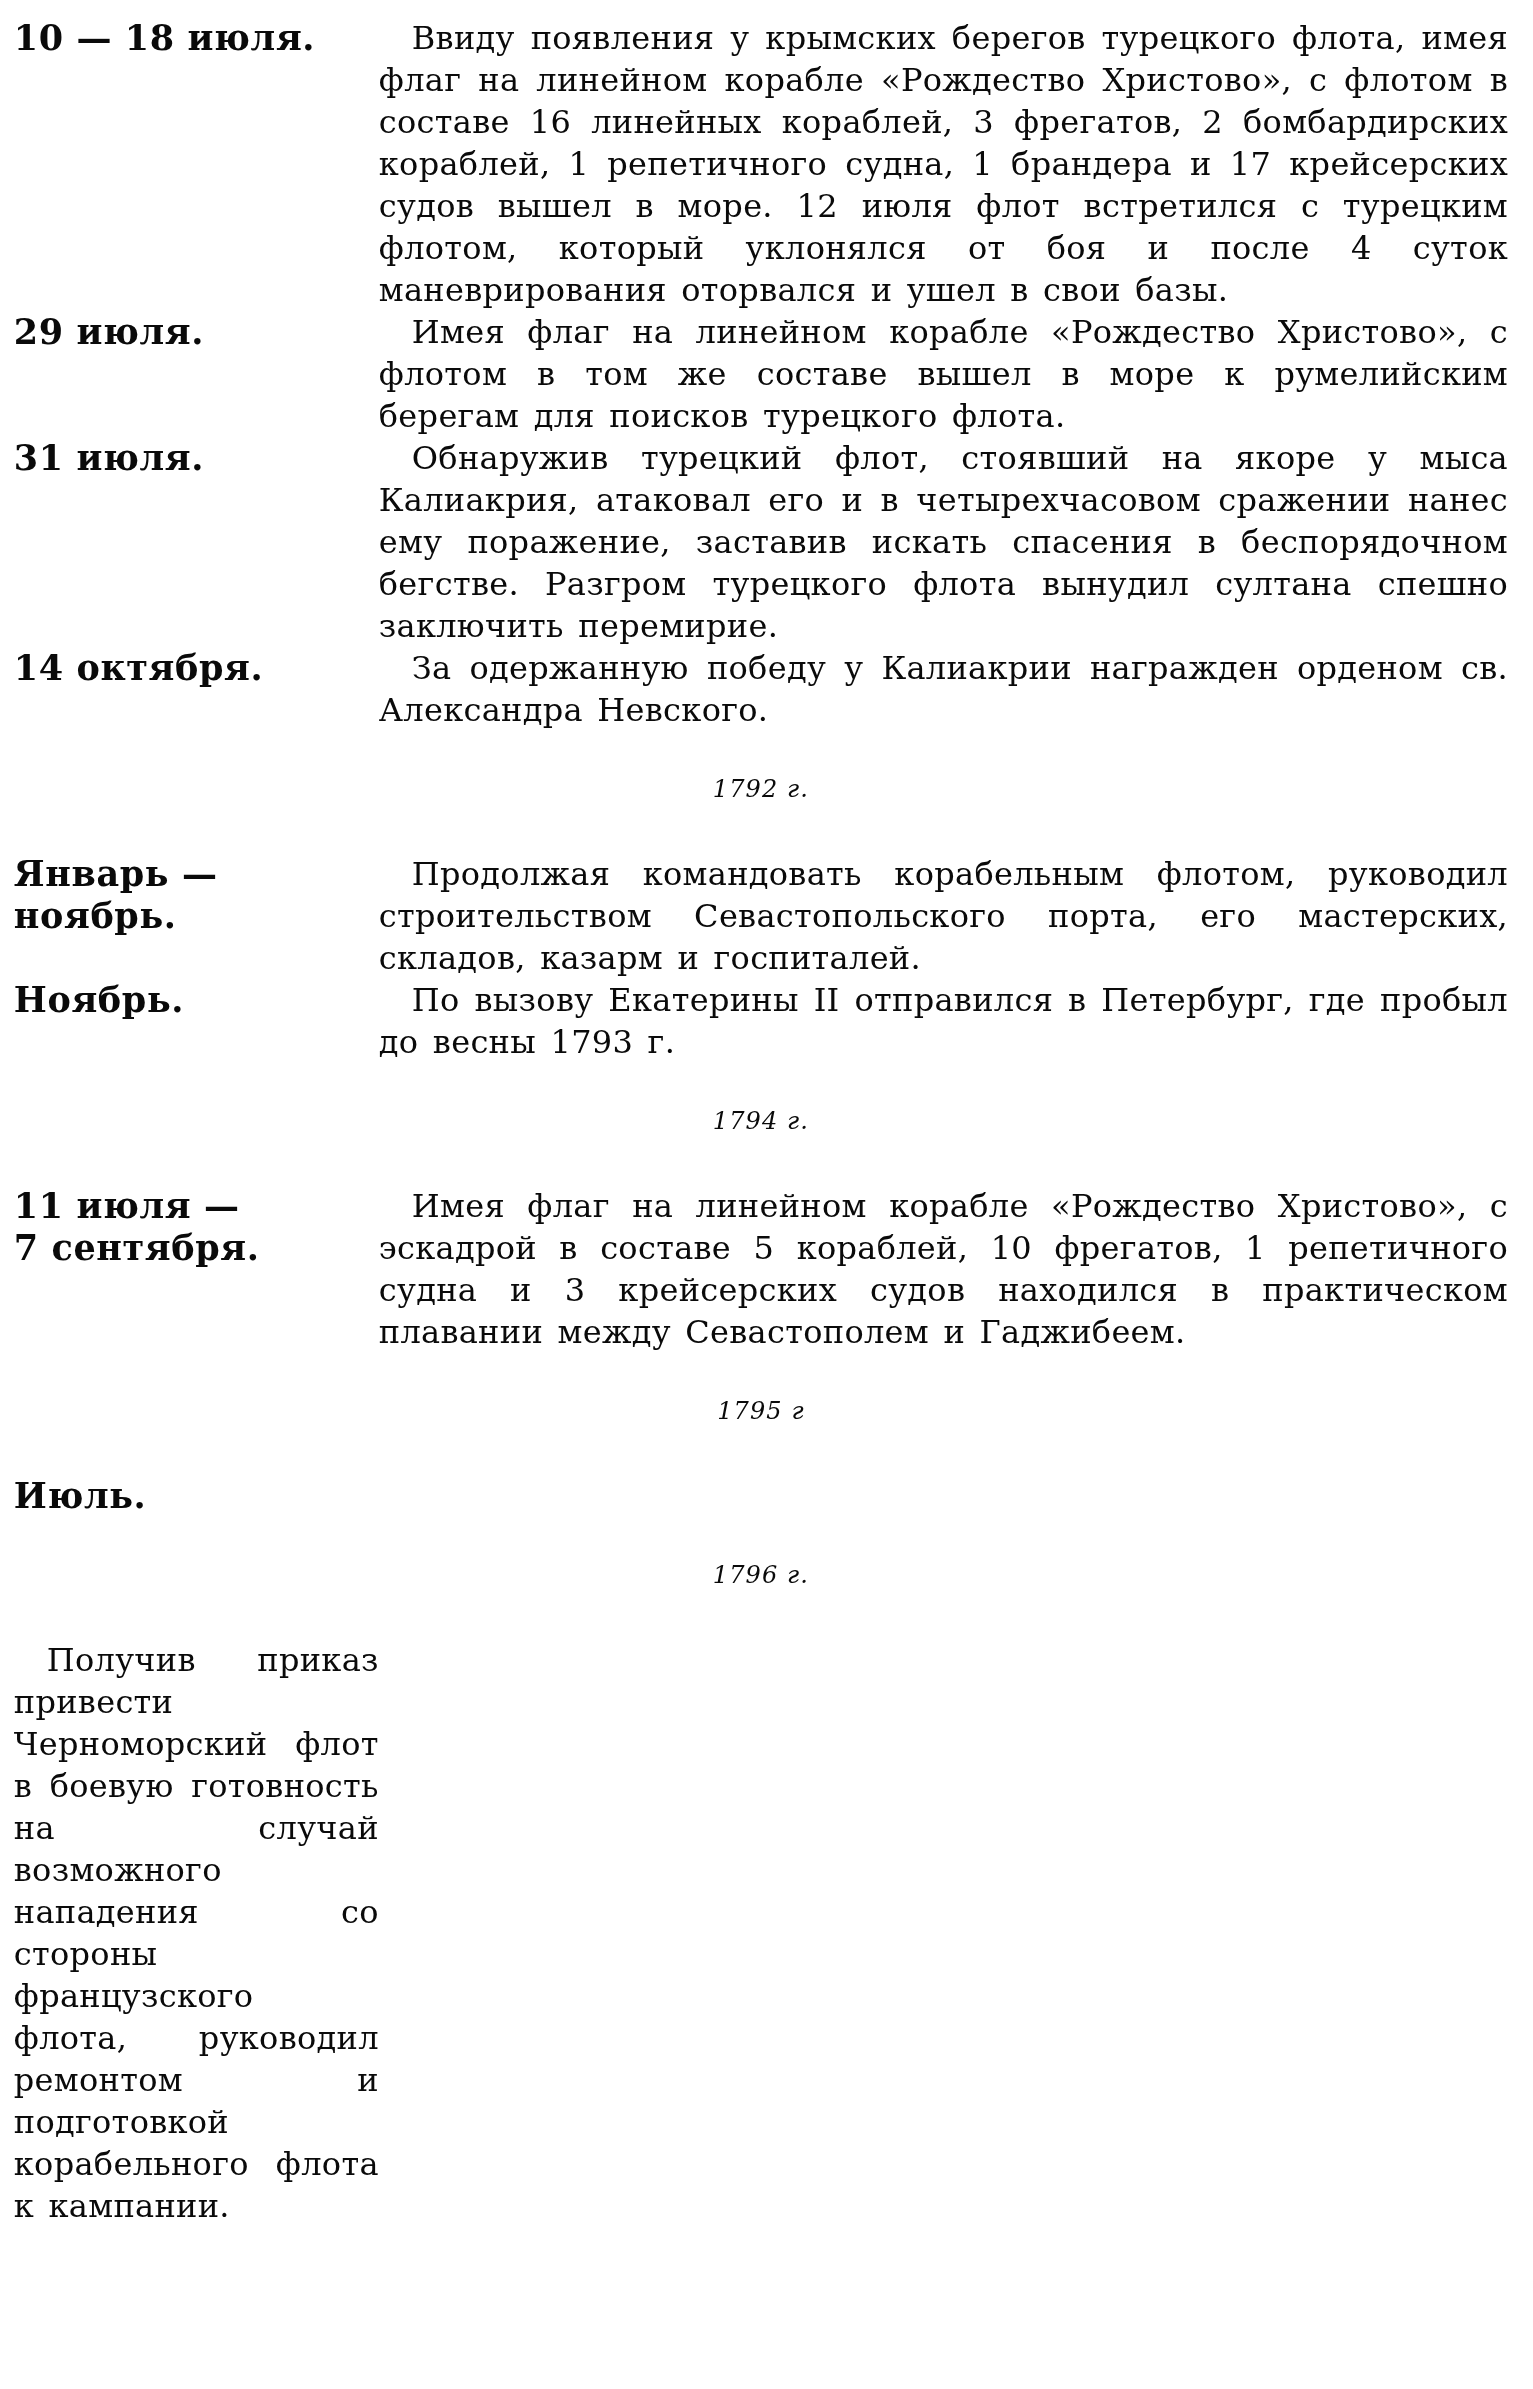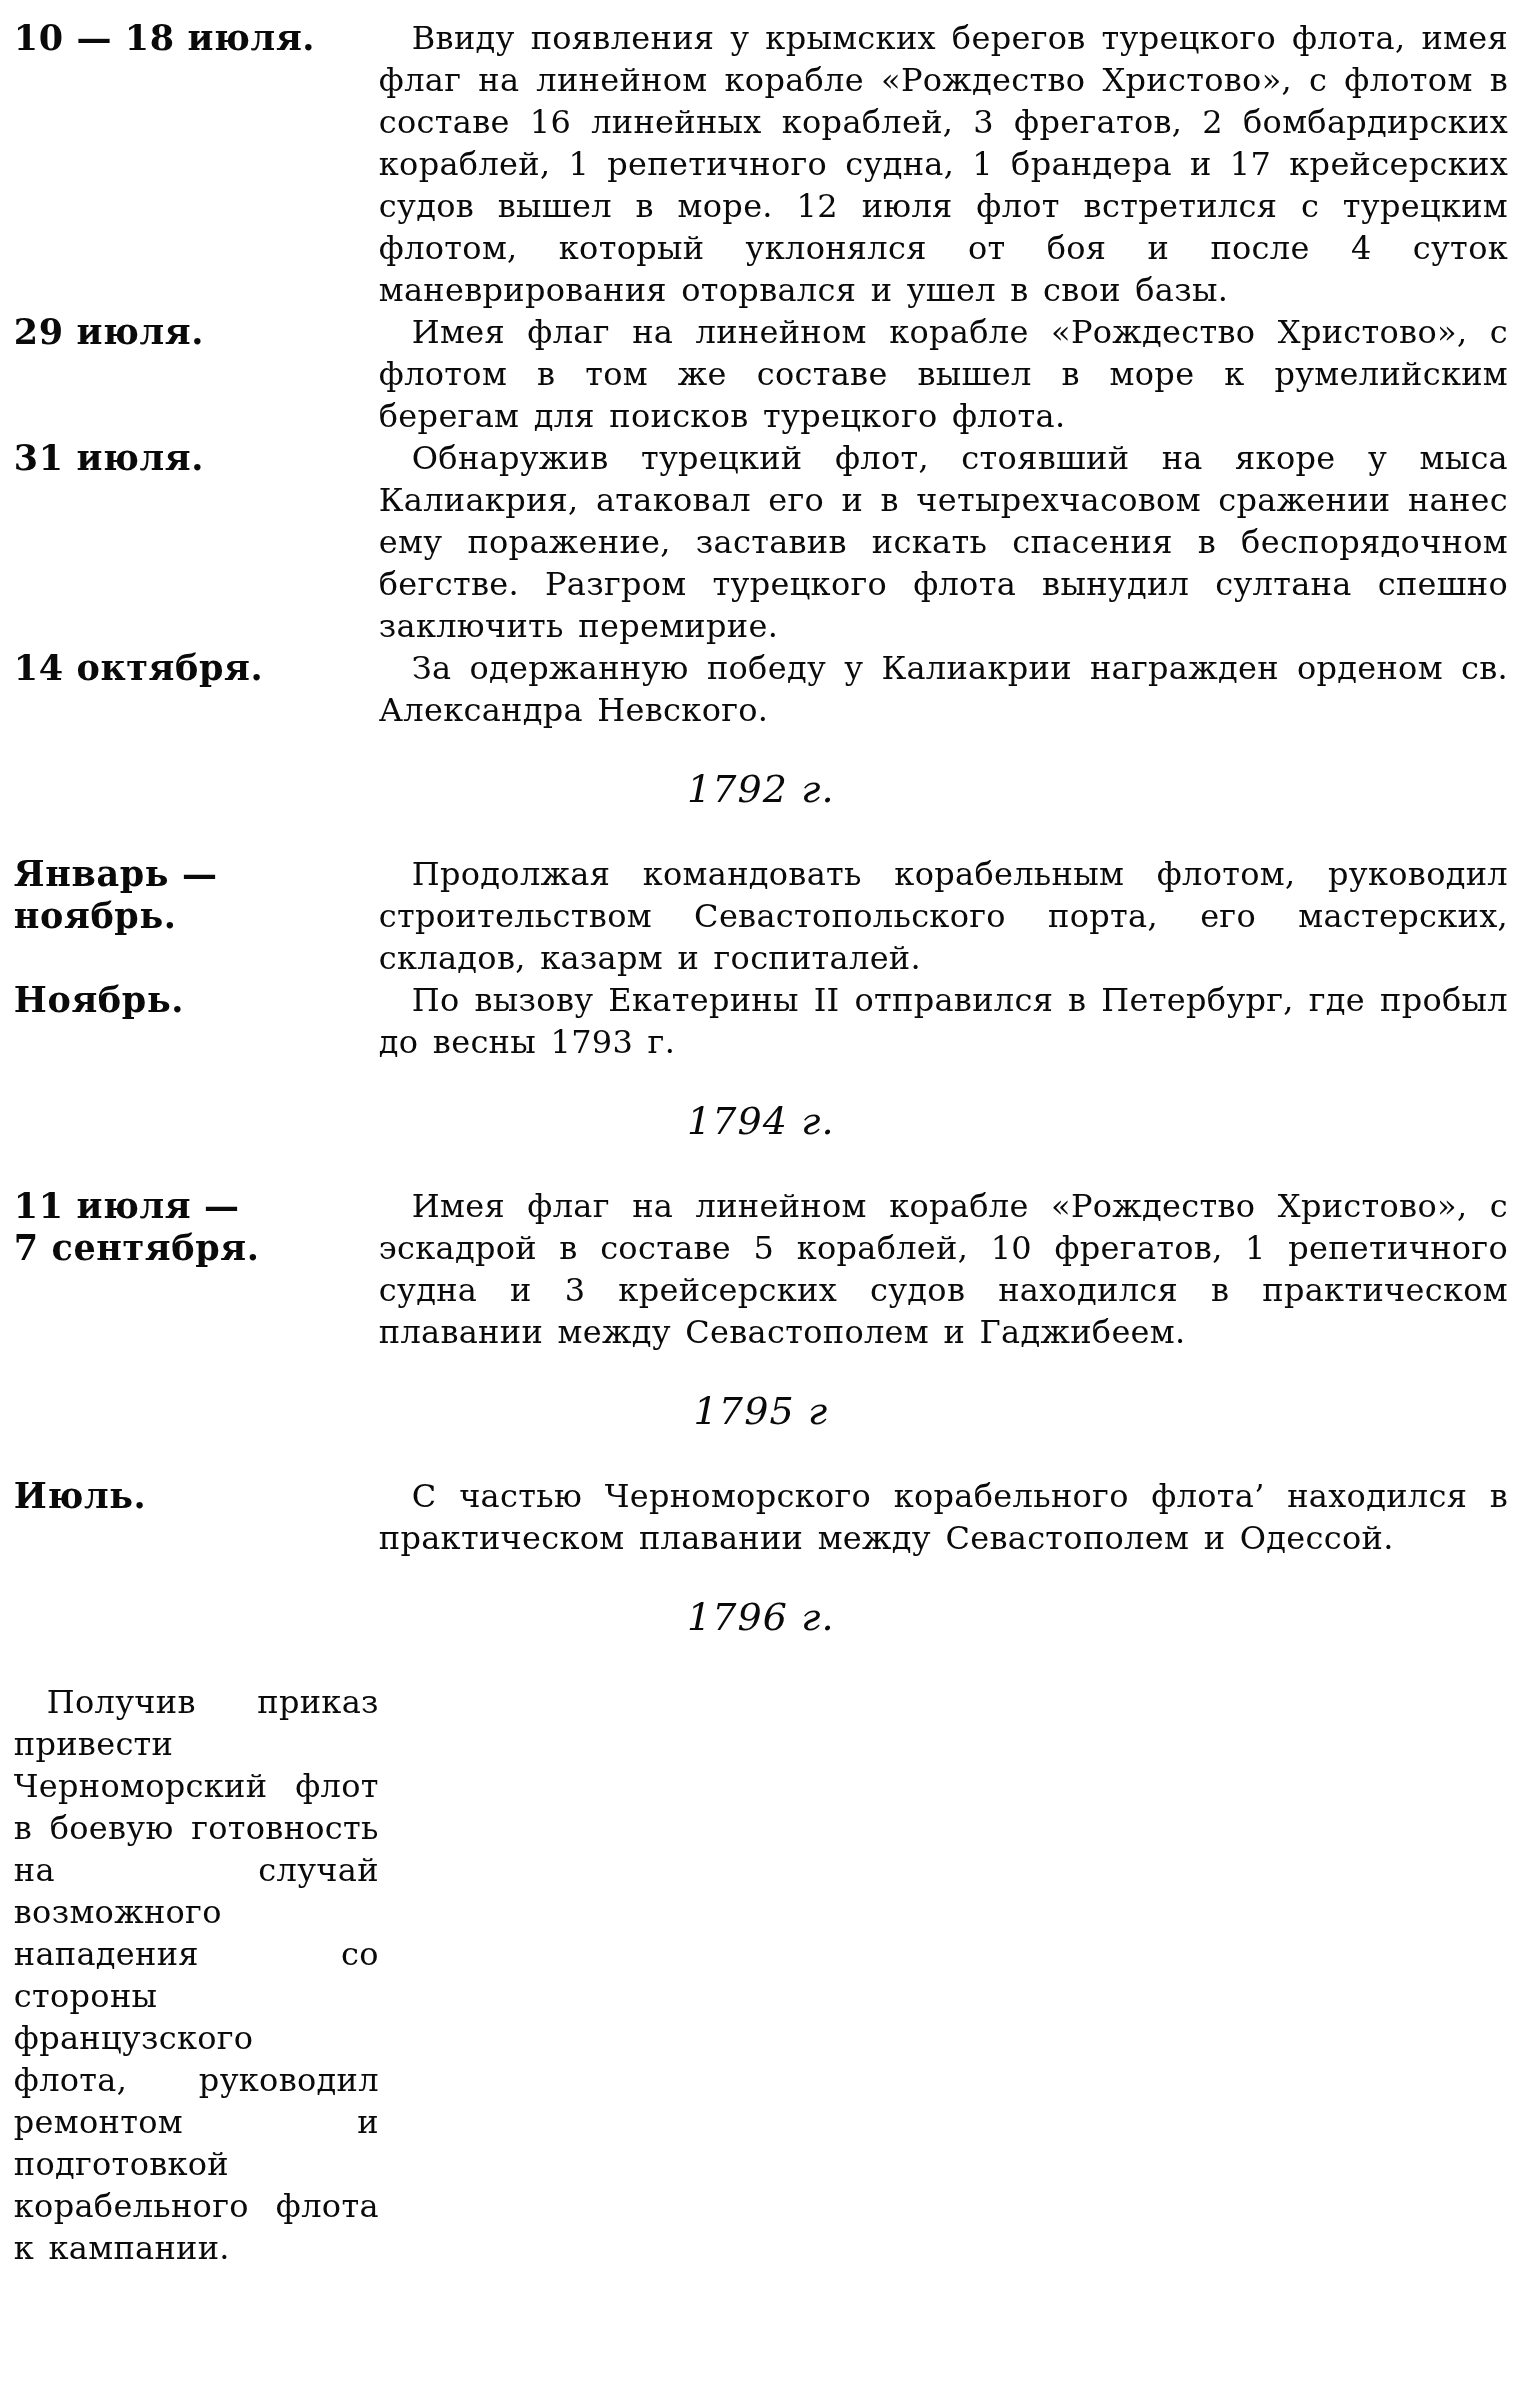--- a/index.html
+++ b/index.html
@@ -15,21 +15,21 @@
     color: #0a0a0a;
     font-family: "DejaVu Serif", "Liberation Serif", serif;
     overflow: hidden;
   }
   .content {
     padding: 17px 25px 0 13.8px;
   }
   .section { margin: 0; }
   .year {
     margin: 37px 0 43px 0;
-    font-size: 38px;
+    font-size: 24px;
     line-height: 42px;
     font-style: italic;
     font-weight: normal;
     text-align: center;
     letter-spacing: 1.1px;
   }
   .section:first-child .year { margin-top: 0; }
   .entry {
     display: grid;
     grid-template-columns: 365px 1fr;
@@ -93,21 +93,20 @@
         <div class="entry">
           <div class="date">11 июля —
 7 сентября.</div>
           <p class="text">Имея флаг на линейном корабле «Рождество Христово», с эскадрой в составе 5 кораблей, 10 фрегатов, 1 репетичного судна и 3 крейсерских судов находился в практическом плавании между Севастополем и Гаджибеем.</p>
         </div>
       </section>
       <section class="section">
         <h2 class="year">1795 г</h2>
         <div class="entry">
           <div class="date">Июль.</div>
-          <p class="text">С частью Черноморского корабельного флота’ находился в практическом плавании между Севастополем и Одессой.</p>
         </div>
       </section>
       <section class="section">
         <h2 class="year">1796 г.</h2>
         <div class="entry">
           <p class="text">Получив приказ привести Черноморский флот в боевую готовность на случай возможного нападения со стороны французского флота, руководил ремонтом и подготовкой корабельного флота к кампании.</p>
         </div>
       </section>
     </div>
 </div>

